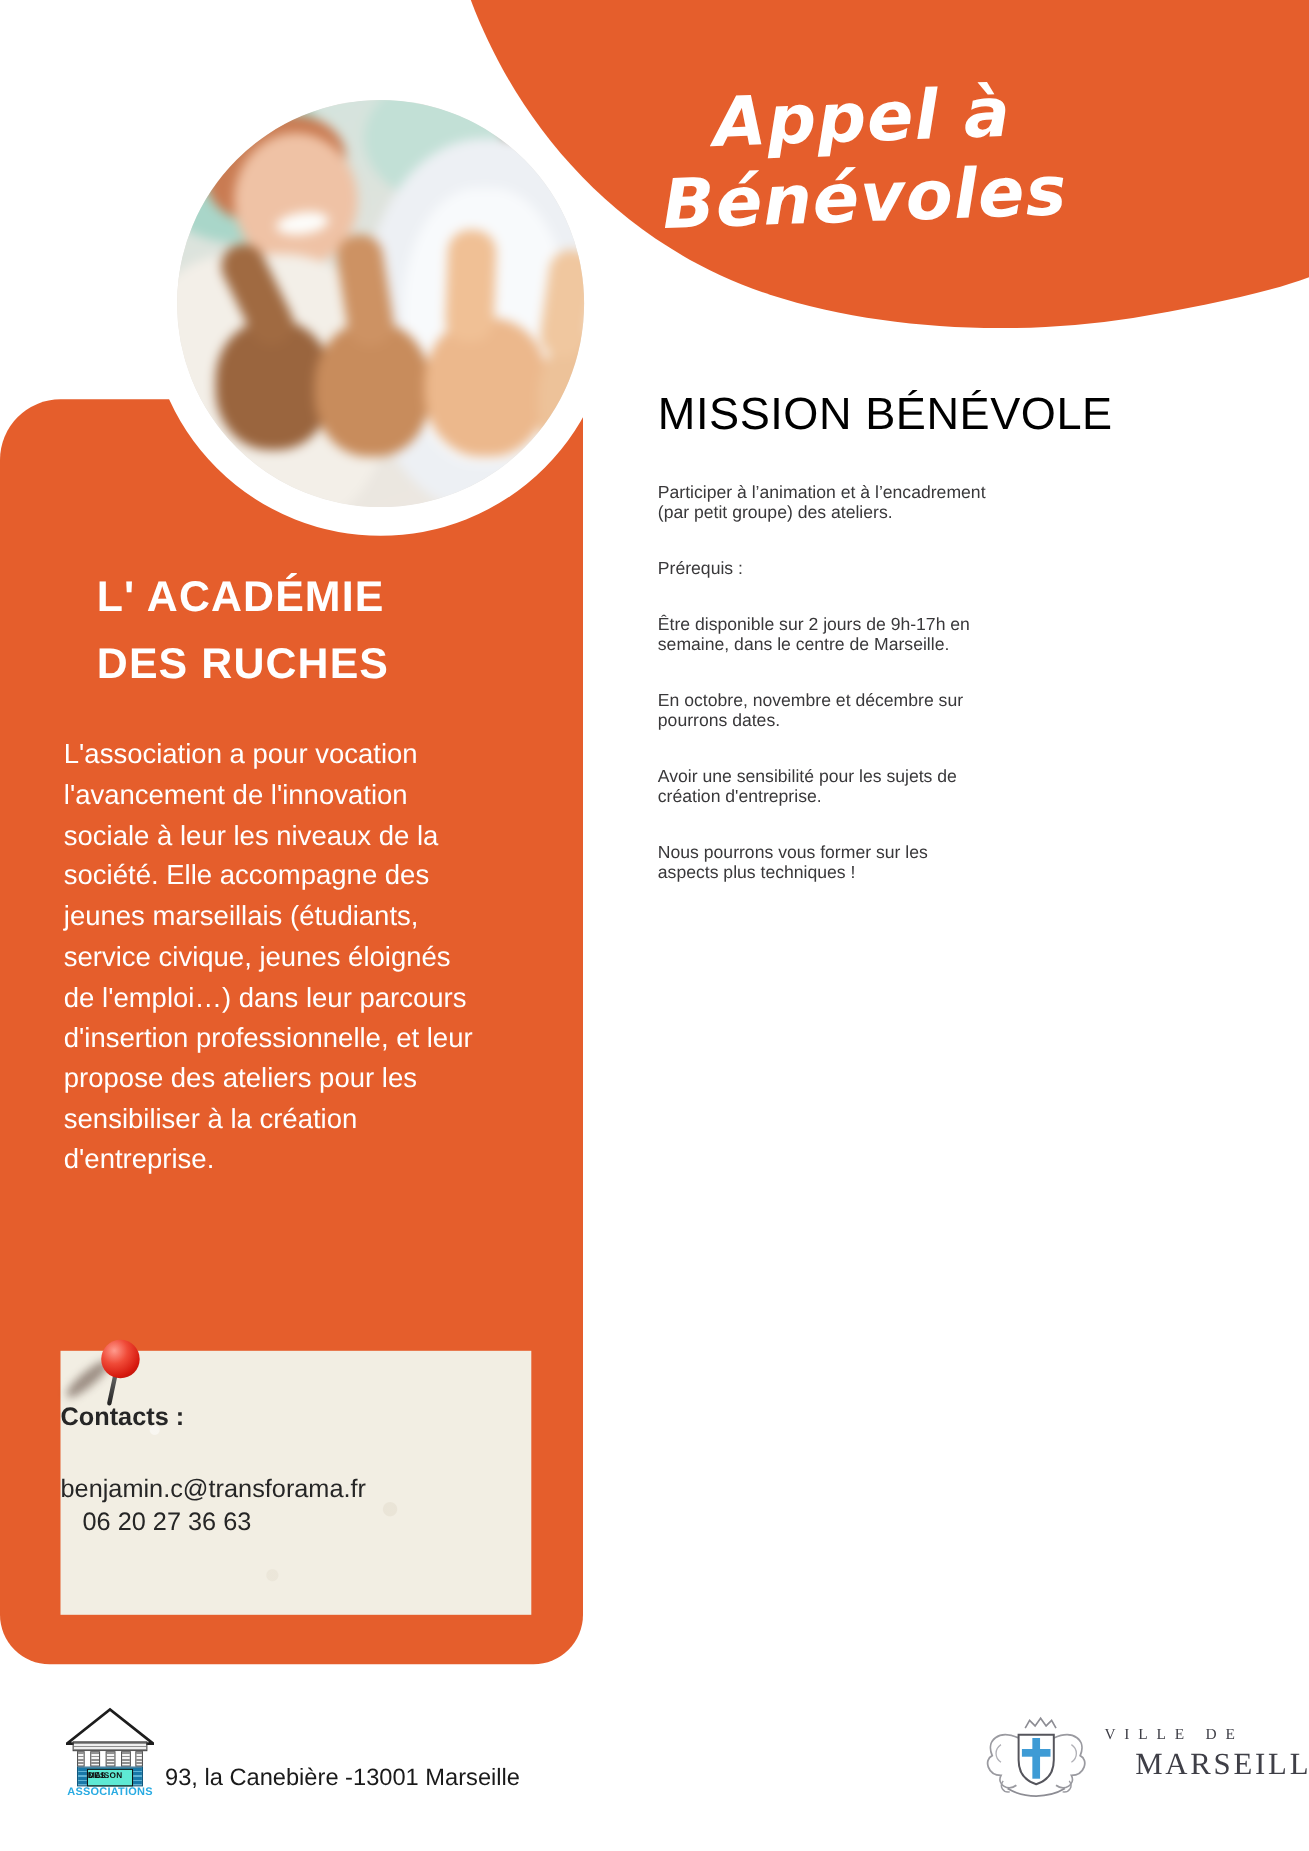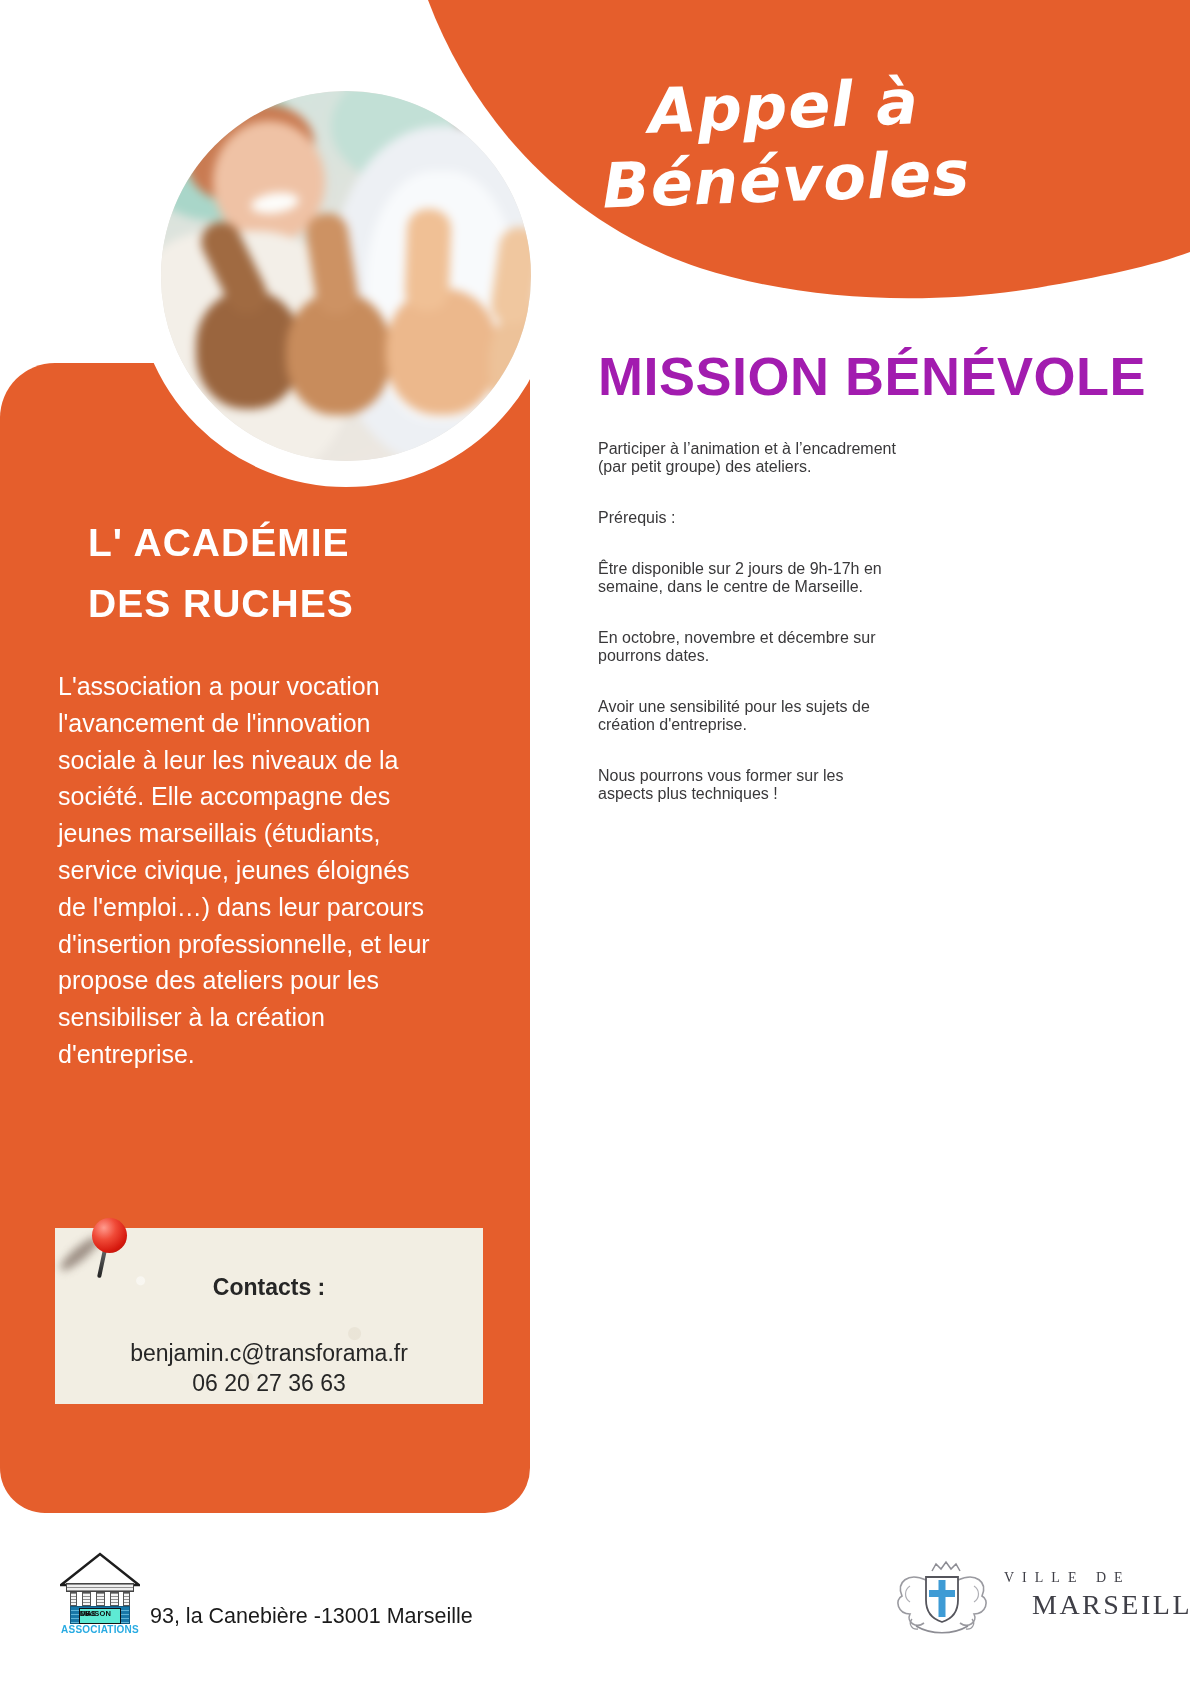--- a/index.html
+++ b/index.html
@@ -54,38 +54,38 @@
     font-size:39px;font-weight:bold;color:#ffffff;line-height:61px;letter-spacing:1px;margin-left:30px;
   }
   .panel-desc{
     position:absolute;left:58px;top:668px;z-index:2;
     font-size:25px;color:#ffffff;line-height:36.8px;
   }
   .panel-desc div{white-space:nowrap;}
   
   .mission{position:absolute;left:598px;top:352px;width:560px;color:#39383a;}
   .mission h2{
-    margin:0 0 40px 0;font-size:54px;font-weight:bold;color:#a21caf;
+    margin:0 0 40px 0;font-size:41px;font-weight:normal;color:#000000;
     line-height:48px;letter-spacing:0.5px;white-space:nowrap;
   }
   .mission p{margin:0 0 33px 0;font-size:25px;line-height:37px;}
   
   .card{
-    position:absolute;left:55px;top:1228px;width:428px;height:176px;z-index:2;
+    position:absolute;left:55px;top:1228px;width:428px;height:240px;z-index:2;
     background:
       radial-gradient(circle at 20% 30%, rgba(255,255,255,.5) 0 4px, transparent 5px),
       radial-gradient(circle at 70% 60%, rgba(210,200,180,.25) 0 6px, transparent 7px),
       radial-gradient(circle at 45% 85%, rgba(210,200,180,.2) 0 5px, transparent 6px),
       #f2eee3;
-    text-align:center;color:#262626;
+    text-align:left;color:#262626;
   }
   .card .label{margin-top:44px;font-size:23px;font-weight:bold;line-height:30px;}
   .card .name{font-size:23px;line-height:30px;}
   .card .email{margin-top:36px;font-size:23px;line-height:30px;}
-  .card .phone{font-size:23px;line-height:30px;}
+  .card .phone{font-size:23px;line-height:30px;padding-left:20px;}
   .pin-shadow{
     position:absolute;left:55px;top:1247px;width:50px;height:13px;border-radius:50%;
     background:rgba(70,45,35,.5);filter:blur(4px);transform:rotate(-40deg);z-index:4;
   }
   .pin-needle{
     position:absolute;left:100px;top:1249px;width:4px;height:29px;z-index:4;
     background:linear-gradient(180deg,#666,#222);transform:rotate(12deg);border-radius:2px;
   }
   .pin-head{
     position:absolute;left:92px;top:1218px;width:35px;height:35px;border-radius:50%;z-index:5;

